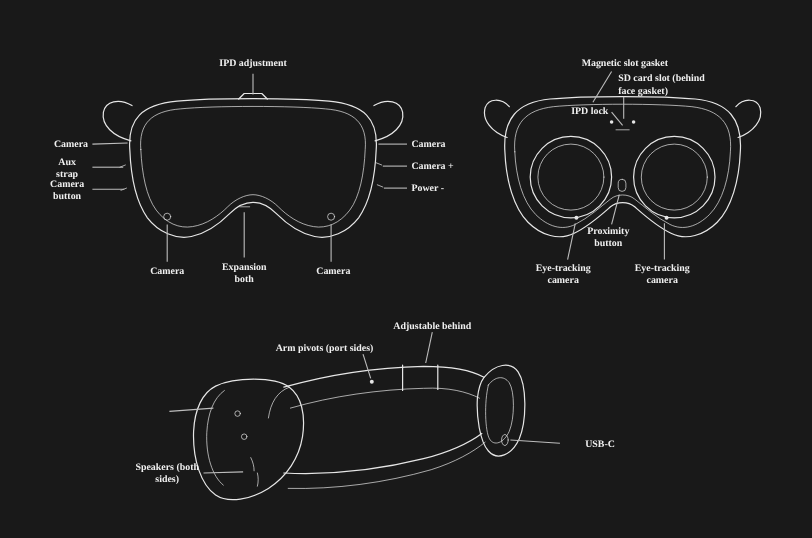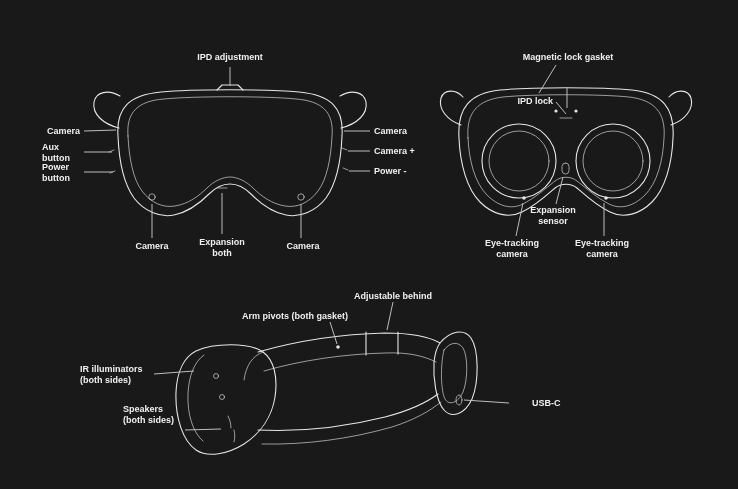--- a/index.html
+++ b/index.html
@@ -8,38 +8,38 @@
     --leader:#bdbdbd;
     --text:#f0f0f0;
   }
   *{margin:0;padding:0;box-sizing:border-box;}
   html,body{background:var(--background);}
   .stage{
     position:relative;
     width:738px;height:489px;
     background:var(--background);
     overflow:hidden;
-    font-family:Liberation Sans, sans-serif;
+    font-family:Liberation Serif, serif;
   }
   svg.canvas{position:absolute;left:0;top:0;}
   .draw{fill:none;stroke:var(--line);stroke-width:1.1;stroke-linecap:round;stroke-linejoin:round;}
   .thin{fill:none;stroke:var(--line);stroke-width:0.8;opacity:0.8;stroke-linecap:round;}
   .dot{fill:var(--line);stroke:none;}
   .leader{stroke:var(--leader);stroke-width:1;fill:none;}
   .label{
     position:absolute;
     color:var(--text);
     font-size:9px;
     font-weight:bold;
     line-height:11px;
     white-space:nowrap;
   }
   .wrap{white-space:normal;}
   .center{transform:translateX(-50%);text-align:center;}
-  .right{text-align:left;}
+  .right{text-align:center;}
 </style>
 </head>
 <body>
 
 <div class="stage">
 
   <svg class="canvas" width="738" height="489" viewBox="0 0 738 489">
 
     <g>
       <path class="draw" d="M119,128 C103,124 92,114 94,102 C96,92 108,89 120,96"></path>
@@ -130,34 +130,34 @@
       <line class="leader" x1="393" y1="302" x2="387" y2="330"></line>
       <line class="leader" x1="330" y1="322" x2="337" y2="344"></line>
       <line class="leader" x1="154" y1="374" x2="194" y2="371"></line>
       <line class="leader" x1="185" y1="430" x2="221" y2="429"></line>
       <line class="leader" x1="509" y1="403" x2="464" y2="400"></line>
     </g>
   </svg>
 
   <div class="label center" style="left:230px;top:52px">IPD adjustment</div>
   <div class="label right" style="right:658px;top:126px">Camera</div>
-  <div class="label right wrap" style="right:658px;top:142px;width:38px">Aux button</div>
-  <div class="label right wrap" style="right:658px;top:162px;width:38px">Power button</div>
+  <div class="label right wrap" style="right:658px;top:142px;width:38px">Aux strap</div>
+  <div class="label right wrap" style="right:658px;top:162px;width:38px">Camera button</div>
   <div class="label" style="left:374px;top:126px">Camera</div>
   <div class="label" style="left:374px;top:146px">Camera +</div>
   <div class="label" style="left:374px;top:166px">Power -</div>
   <div class="label center" style="left:152px;top:241px">Camera</div>
   <div class="label center wrap" style="left:222px;top:237px;width:52px">Expansion both</div>
   <div class="label center" style="left:303px;top:241px">Camera</div>
 
-  <div class="label center" style="left:568px;top:52px">Magnetic lock gasket</div>
+  <div class="label center" style="left:568px;top:52px">Magnetic slot gasket</div>
+  <div class="label wrap" style="left:562px;top:66px;width:94px">SD card slot (behind face gasket)</div>
   <div class="label right" style="right:185px;top:96px">IPD lock</div>
-  <div class="label center wrap" style="left:553px;top:205px;width:50px">Expansion sensor</div>
+  <div class="label center wrap" style="left:553px;top:205px;width:50px">Proximity button</div>
   <div class="label center wrap" style="left:512px;top:238px;width:62px">Eye-tracking camera</div>
   <div class="label center wrap" style="left:602px;top:238px;width:62px">Eye-tracking camera</div>
 
   <div class="label center" style="left:393px;top:291px">Adjustable behind</div>
-  <div class="label center" style="left:295px;top:311px">Arm pivots (both gasket)</div>
-  <div class="label right wrap" style="right:588px;top:364px;width:70px">IR illuminators (both sides)</div>
-  <div class="label right wrap" style="right:557px;top:404px;width:58px">Speakers (both sides)</div>
+  <div class="label center" style="left:295px;top:311px">Arm pivots (port sides)</div>
+  <div class="label right wrap" style="right:557px;top:419px;width:58px">Speakers (both sides)</div>
   <div class="label" style="left:532px;top:398px">USB-C</div>
 
 </div>
 
 </body></html>

